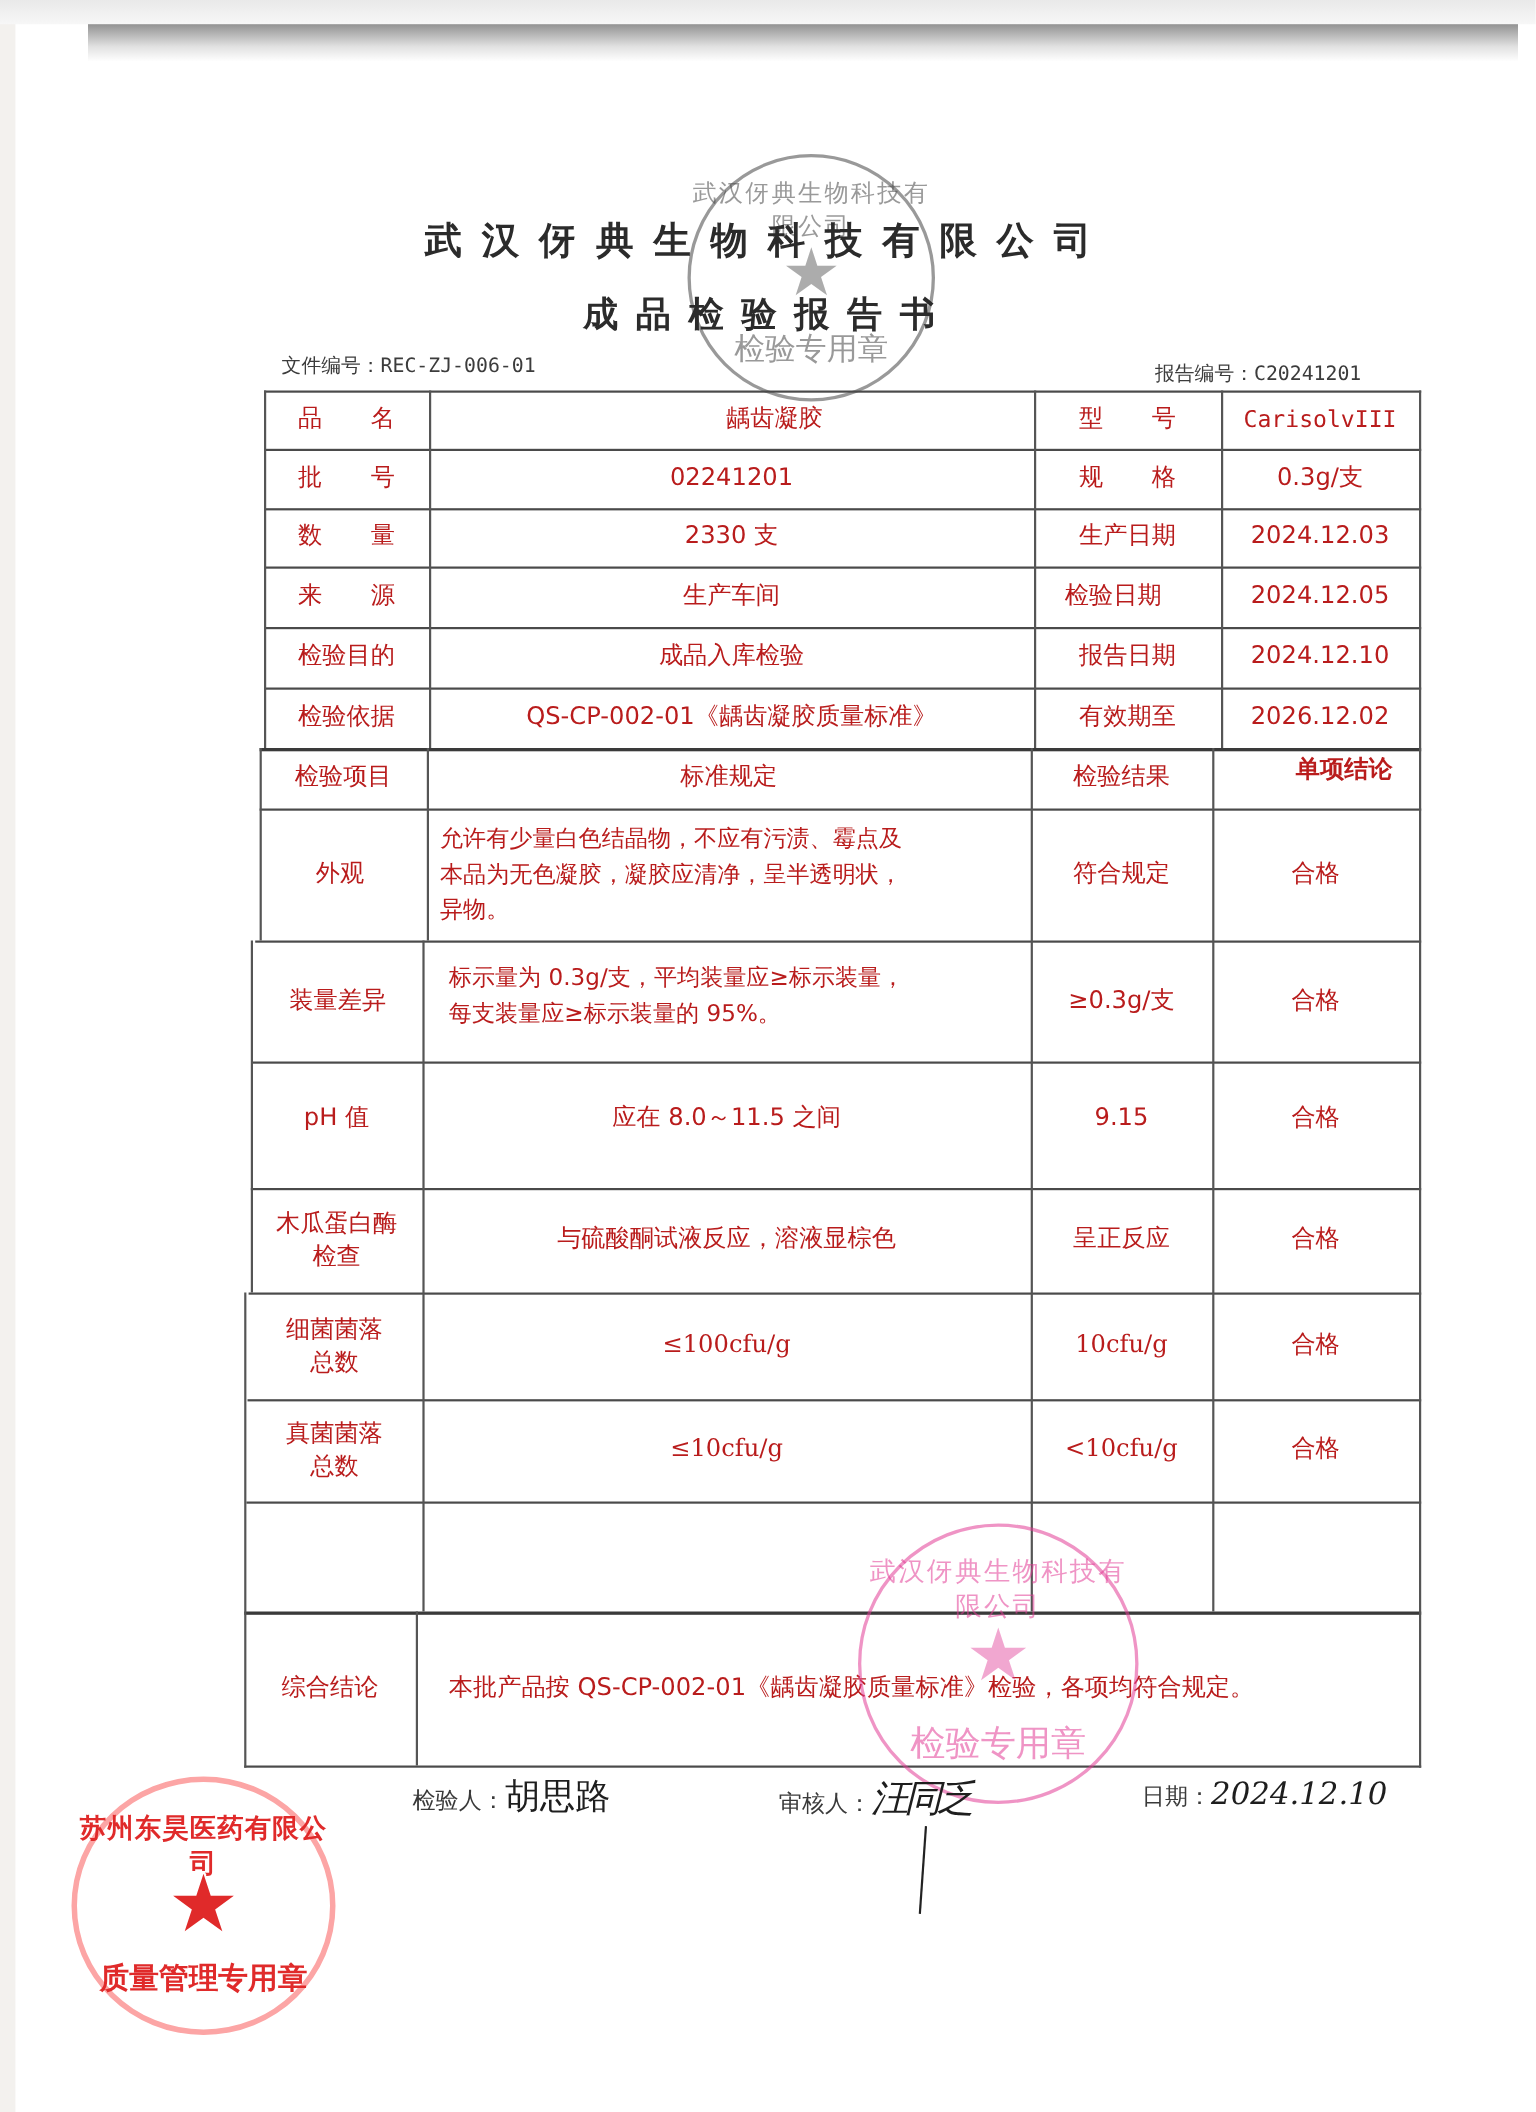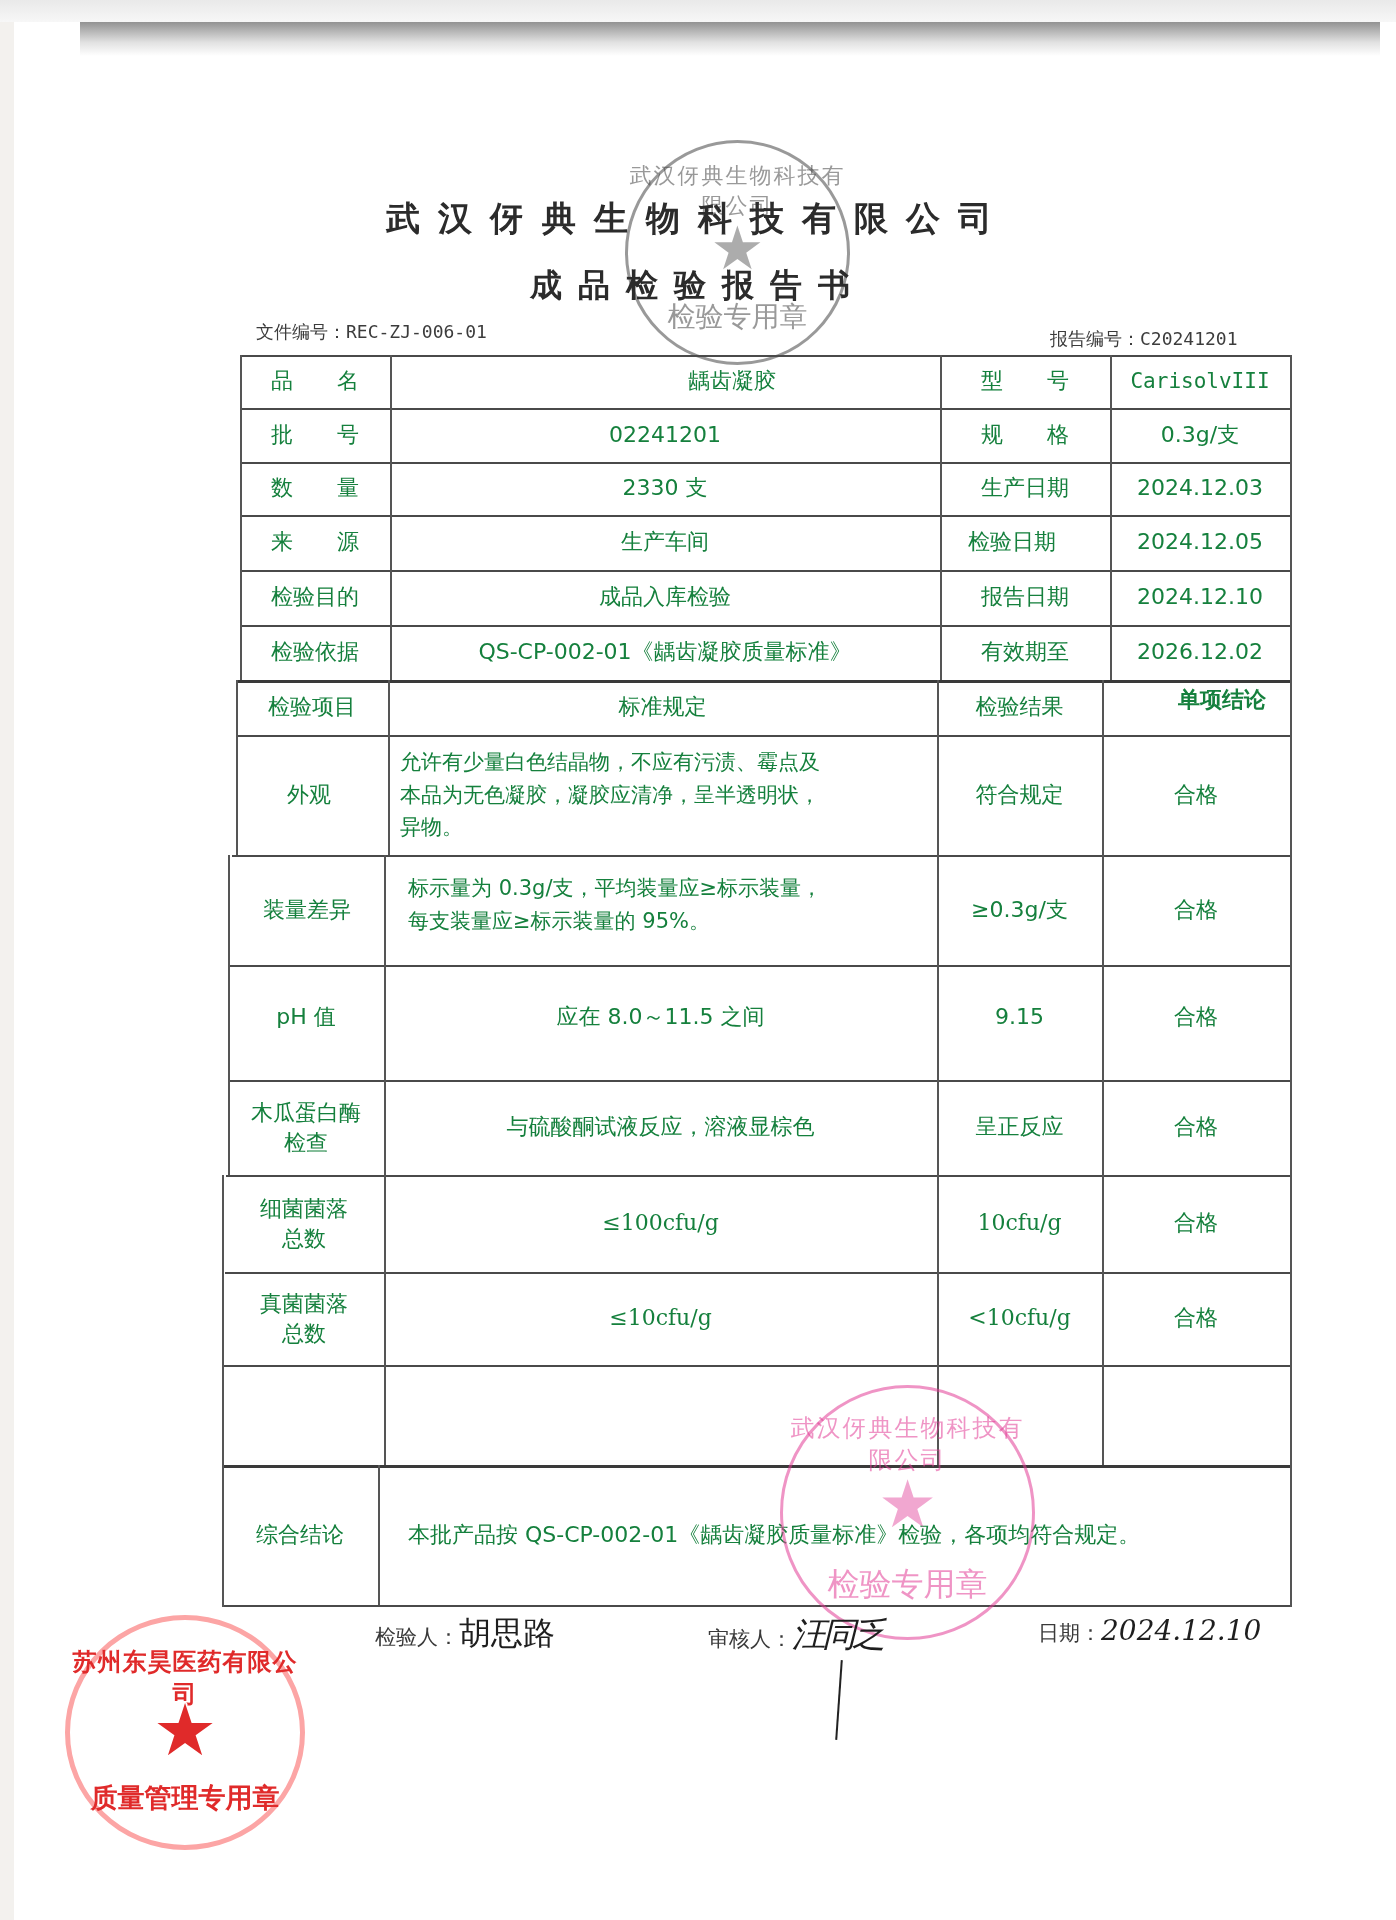--- a/index.html
+++ b/index.html
@@ -18,21 +18,21 @@
   .abs { position:absolute; }
   .title1 { left:0; width:1396px; top:196px; text-align:center; font-size:34px; font-weight:bold; letter-spacing:18px; color:#2b2b2b; }
   .title2 { left:0; width:1396px; top:264px; text-align:center; font-size:32px; font-weight:bold; letter-spacing:16px; color:#2b2b2b; }
   .meta { font-size:18px; color:#3c3c3c; }
   .meta-left { left:256px; top:320px; }
   .meta-right { left:1050px; top:327px; }
 
   .cell {
     position:absolute; box-sizing:border-box;
     display:flex; align-items:center; justify-content:center; text-align:center;
-    font-size:22px; color:#15803d; line-height:1.4;
+    font-size:22px; color:#b91c1c; line-height:1.4;
   }
   .cell.left { justify-content:flex-start; text-align:left; padding-left:14px; }
   .mono { font-family:"DejaVu Sans Mono", monospace; font-size:21px; }
   .hline { position:absolute; height:2px; background:#4a4a4a; }
   .hline.thick { height:3px; background:#3a3a3a; }
   .vline { position:absolute; width:1.5px; background:#555; }
 
   .stamp { position:absolute; border-radius:50%; box-sizing:border-box; }
   .stamp-gray { left:625px; top:140px; width:225px; height:225px; border:3px solid rgba(70,70,70,0.55); }
   .stamp-pink { left:780px; top:1385px; width:255px; height:255px; border:3px solid rgba(225,60,150,0.55); }
@@ -74,21 +74,21 @@
   <div class="hline" style="left:240px;top:625px;width:1052px;"></div>
   <div class="hline thick" style="left:236px;top:680px;width:1056px;"></div>
 
   <div class="vline" style="left:240px;top:355px;height:325px;"></div>
   <div class="vline" style="left:390px;top:355px;height:325px;"></div>
   <div class="vline" style="left:940px;top:355px;height:325px;"></div>
   <div class="vline" style="left:1110px;top:355px;height:325px;"></div>
   <div class="vline" style="left:1290px;top:355px;height:325px;"></div>
 
   <div class="cell" style="left:240px;top:355px;width:150px;height:53px;">品　　名</div>
-  <div class="cell" style="left:390px;top:355px;width:628px;height:53px;margin-left:28px;">龋齿凝胶</div>
+  <div class="cell" style="left:390px;top:355px;width:628px;height:53px;">龋齿凝胶</div>
   <div class="cell" style="left:940px;top:355px;width:170px;height:53px;">型　　号</div>
   <div class="cell mono" style="left:1110px;top:355px;width:180px;height:53px;">CarisolvIII</div>
 
   <div class="cell" style="left:240px;top:408px;width:150px;height:54px;">批　　号</div>
   <div class="cell" style="left:390px;top:408px;width:550px;height:54px;">02241201</div>
   <div class="cell" style="left:940px;top:408px;width:170px;height:54px;">规　　格</div>
   <div class="cell" style="left:1110px;top:408px;width:180px;height:54px;border-radius:25px;">0.3g/支</div>
 
   <div class="cell" style="left:240px;top:462px;width:150px;height:53px;">数　　量</div>
   <div class="cell" style="left:390px;top:462px;width:550px;height:53px;">2330 支</div>

